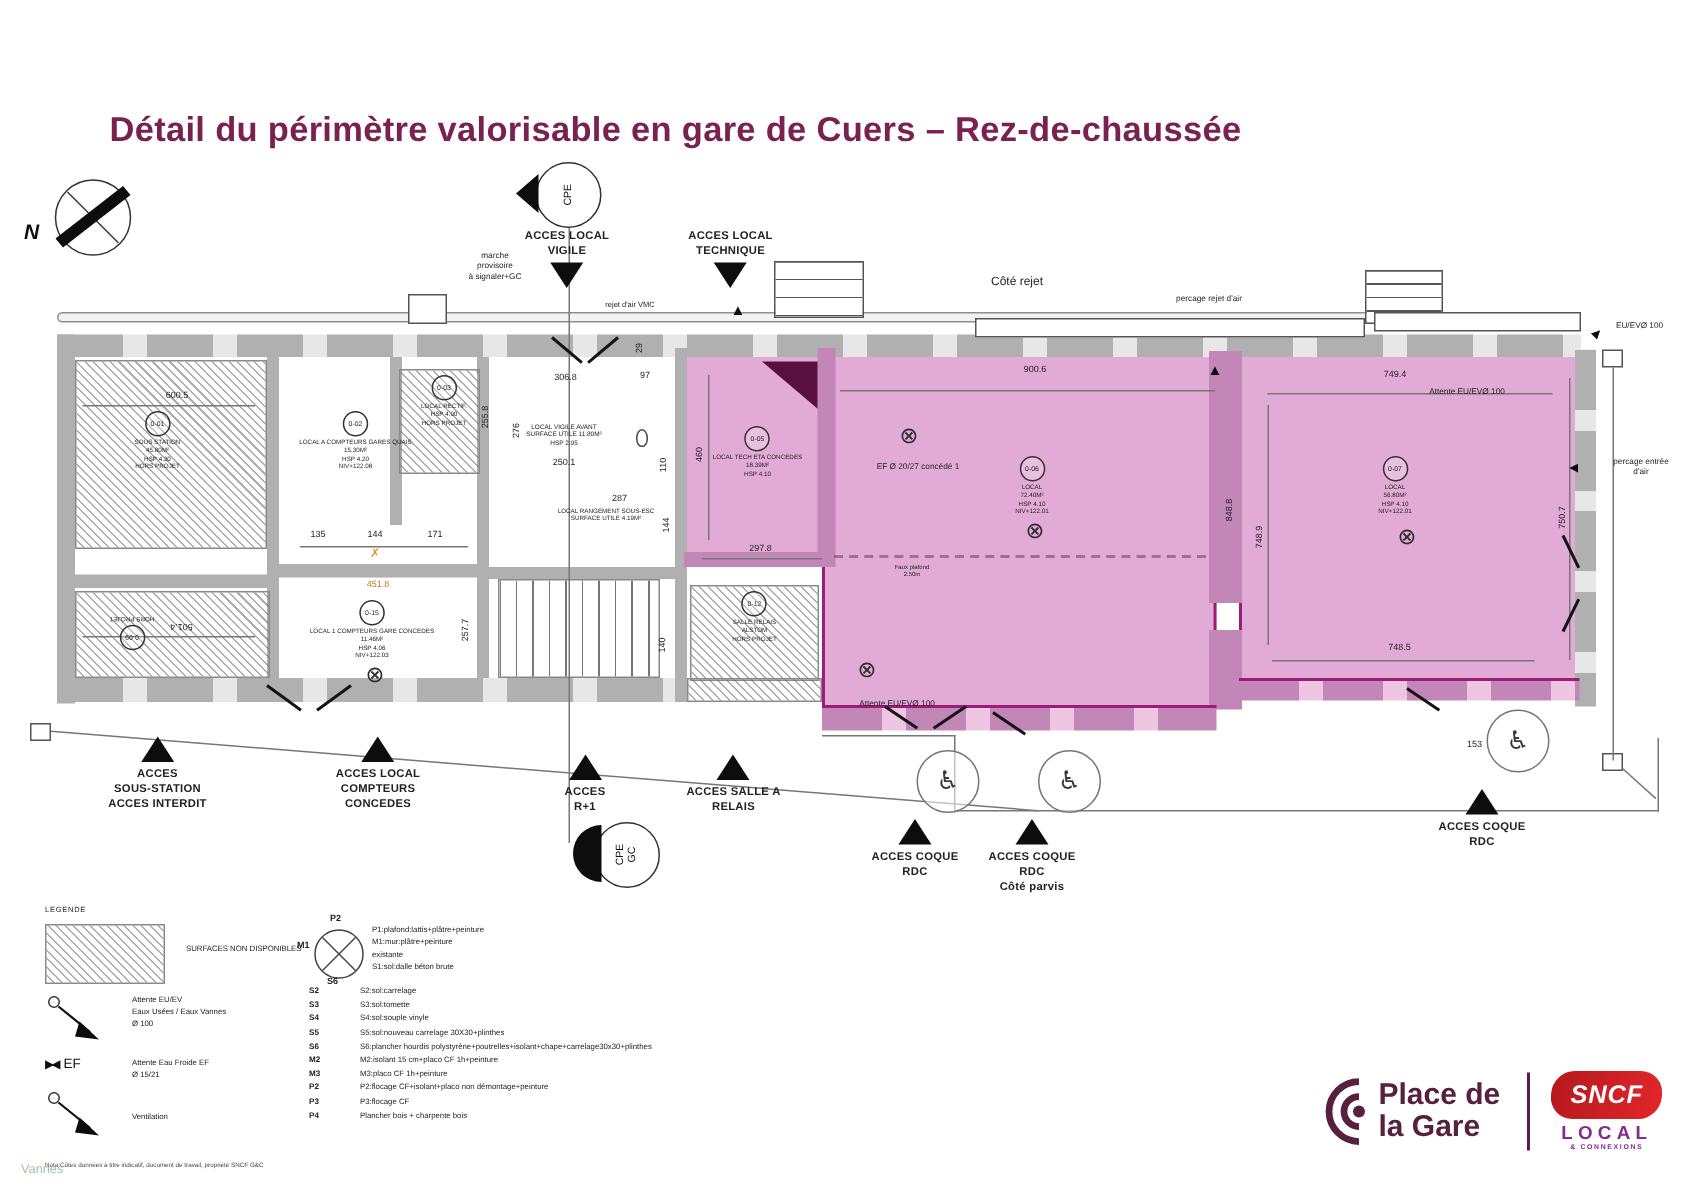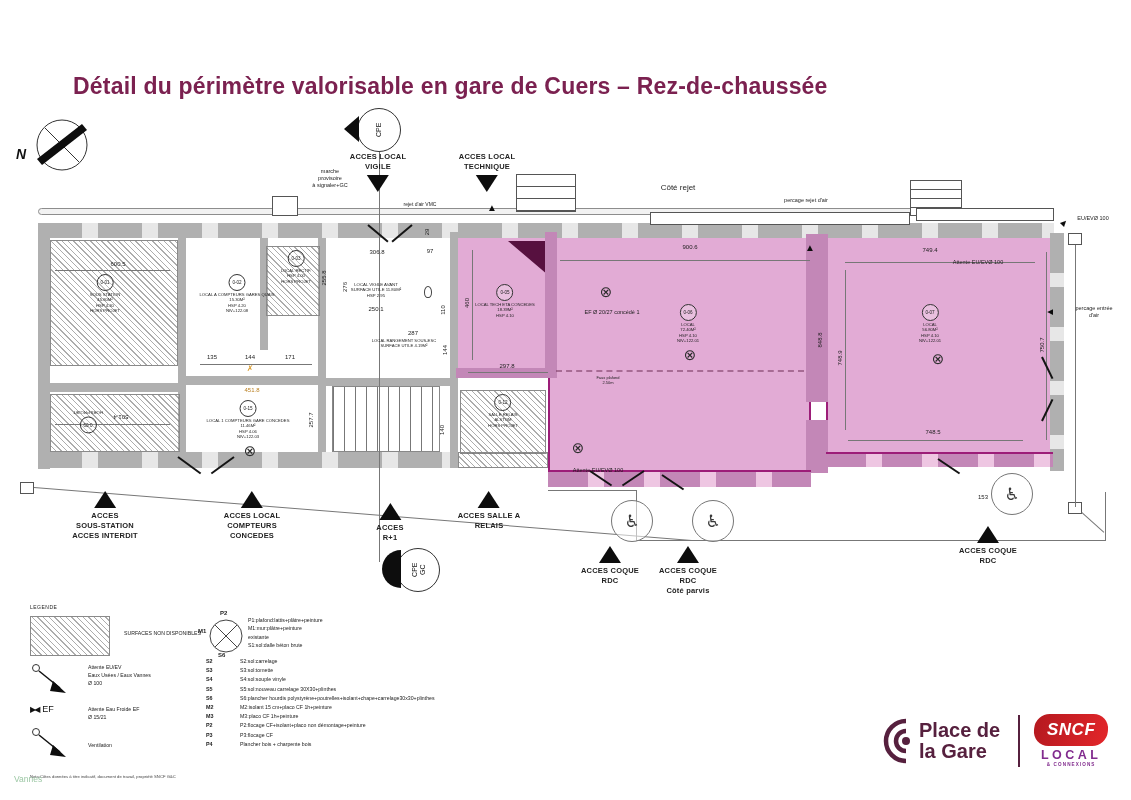--- a/index.html
+++ b/index.html
@@ -305,21 +305,21 @@
         <div class="access" style="left: 487px; top: 152px; transform: translate(-50%, 0px);"><div>ACCES LOCAL
 TECHNIQUE</div><div class="tri down"></div></div>
         <div class="access" style="left: 105px; top: 488px; transform: translate(-50%, 0px);"><div class="tri up"></div><div>ACCES
 SOUS-STATION
 ACCES INTERDIT</div></div>
         <div class="access" style="left: 252px; top: 488px; transform: translate(-50%, 0px);"><div class="tri up"></div><div>ACCES LOCAL
 COMPTEURS
 CONCEDES</div></div>
         <div class="access" style="left: 390px; top: 500px; transform: translate(-50%, 0px);"><div class="tri up"></div><div>ACCES
 R+1</div></div>
-        <div class="access" style="left: 489px; top: 488px; transform: translate(-50%, 0px);"><div class="tri up"></div><div>ACCES SALLE A
+        <div class="access" style="left: 489px; top: 500px; transform: translate(-50%, 0px);"><div class="tri up"></div><div>ACCES SALLE A
 RELAIS</div></div>
         <div class="access" style="left: 610px; top: 543px; transform: translate(-50%, 0px);"><div class="tri up"></div><div>ACCES COQUE
 RDC</div></div>
         <div class="access" style="left: 688px; top: 543px; transform: translate(-50%, 0px);"><div class="tri up"></div><div>ACCES COQUE
 RDC
 Côté parvis</div></div>
         <div class="access" style="left: 988px; top: 523px; transform: translate(-50%, 0px);"><div class="tri up"></div><div>ACCES COQUE
 RDC</div></div>
       </div>
   </div>

